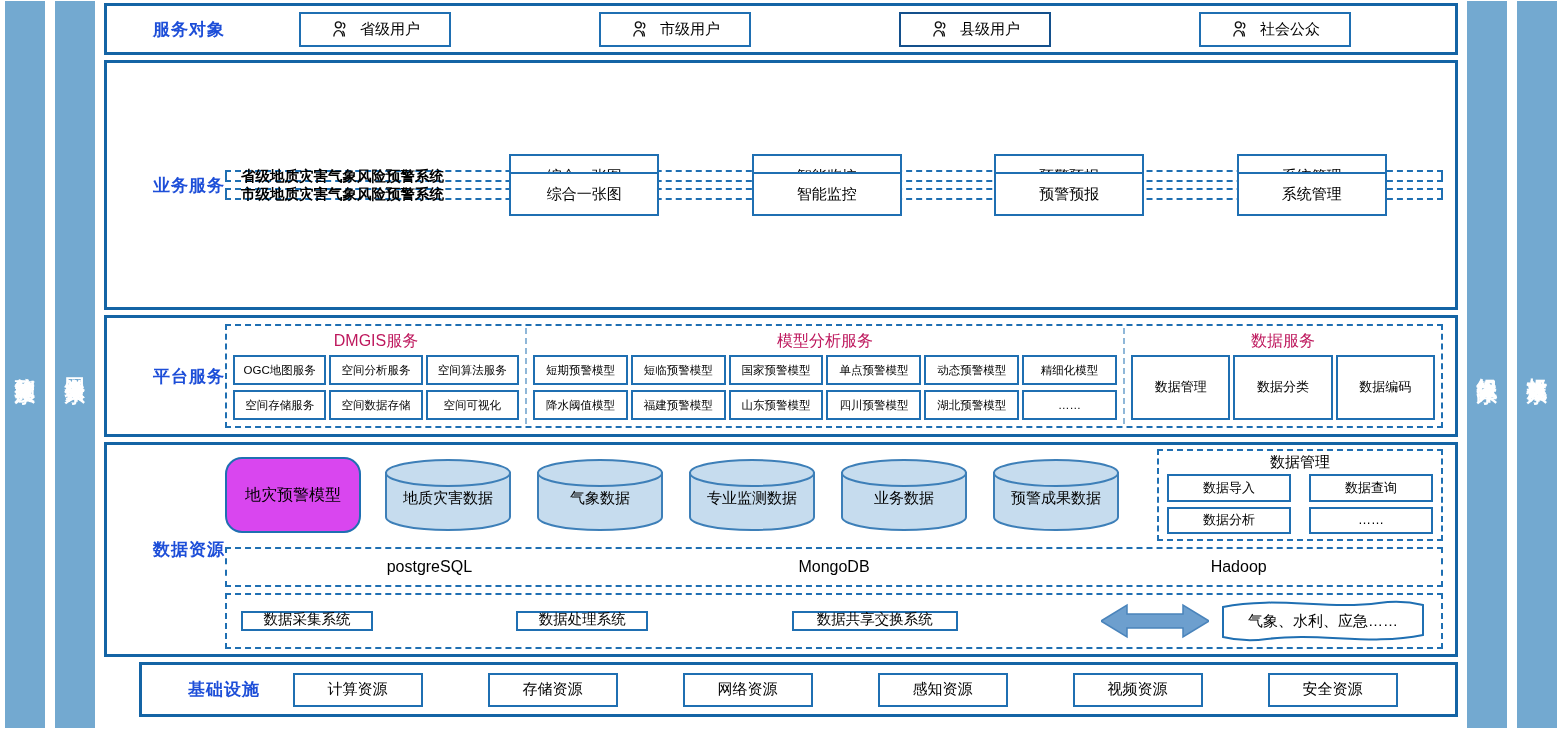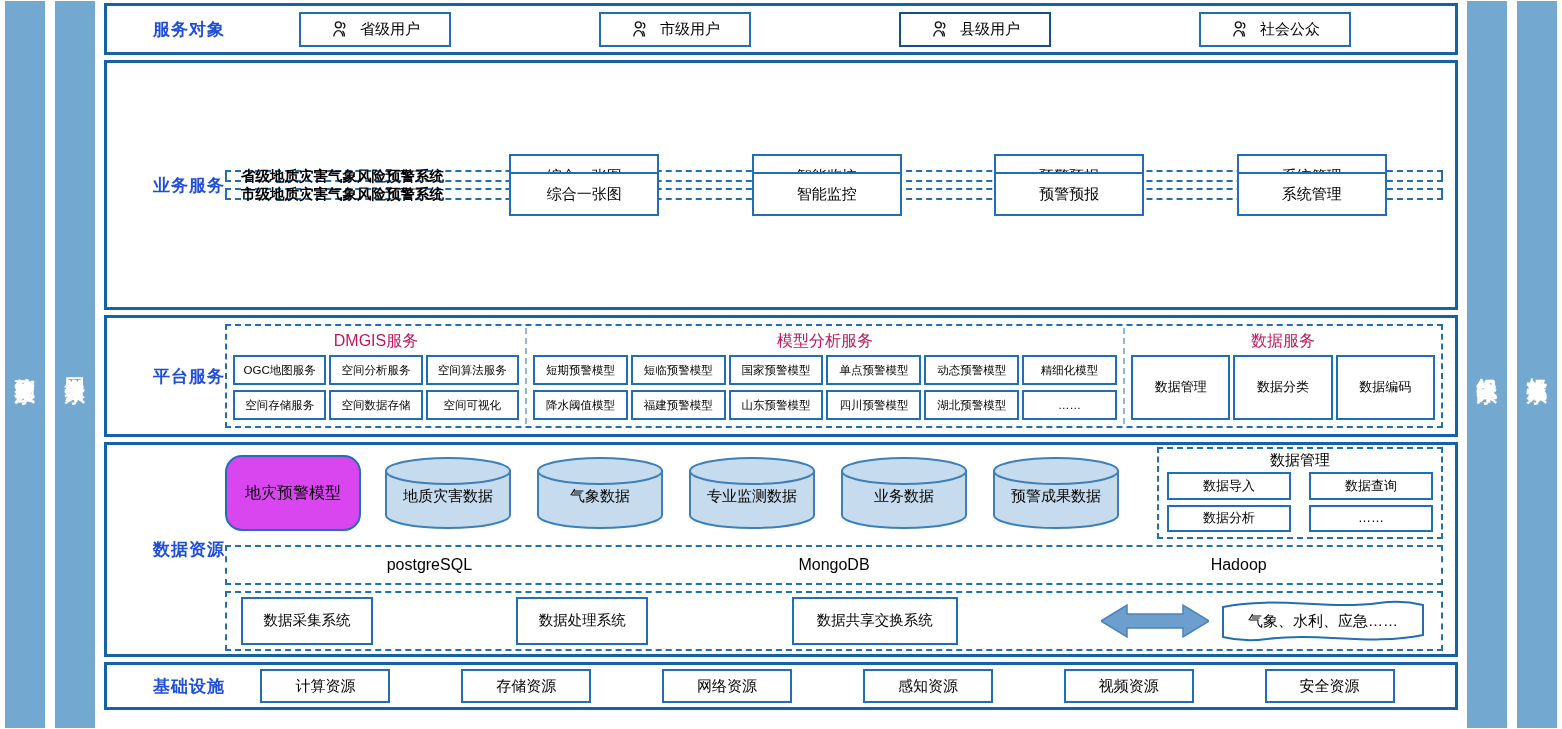--- a/index.html
+++ b/index.html
@@ -273,37 +273,37 @@
   }
 
   .pipe-strip {
     flex: 1 1 auto;
     border: 2.5px dashed #1f6fb2;
     display: flex;
     align-items: center;
     gap: 10px;
     padding: 4px 14px;
   }
-  .pipe-strip .box { height: 48px; font-size: 14.5px; }
+  .pipe-strip .box { height: 20px; font-size: 14.5px; font-family: Liberation Mono, monospace; }
   .pipe-sp { flex: 1 1 0; }
   .pipe-b1 { flex: 0 0 132px; }
   .pipe-b2 { flex: 0 0 132px; }
   .pipe-b3 { flex: 0 0 166px; }
   .arrow-2w { flex: 0 0 108px; height: 40px; }
   .arrow-2w svg { width: 100%; height: 100%; display: block; }
   .wavy { flex: 0 0 208px; height: 44px; position: relative; }
   .wavy svg { position: absolute; inset: 0; width: 100%; height: 100%; }
   .wavy span {
     position: absolute; inset: 0;
     display: flex; align-items: center; justify-content: center;
     font-size: 15px;
   }
 
   
-  .row-infra { height: 48px; }
+  .row-infra { height: 55px; margin-left: 35px; }
   .infra-items {
     display: flex;
     align-items: center;
     justify-content: space-around;
     width: 100%;
     padding-right: 25px;
   }
   .infra-items .box { width: 130px; height: 34px; font-size: 15px; }
 </style>
 </head>

